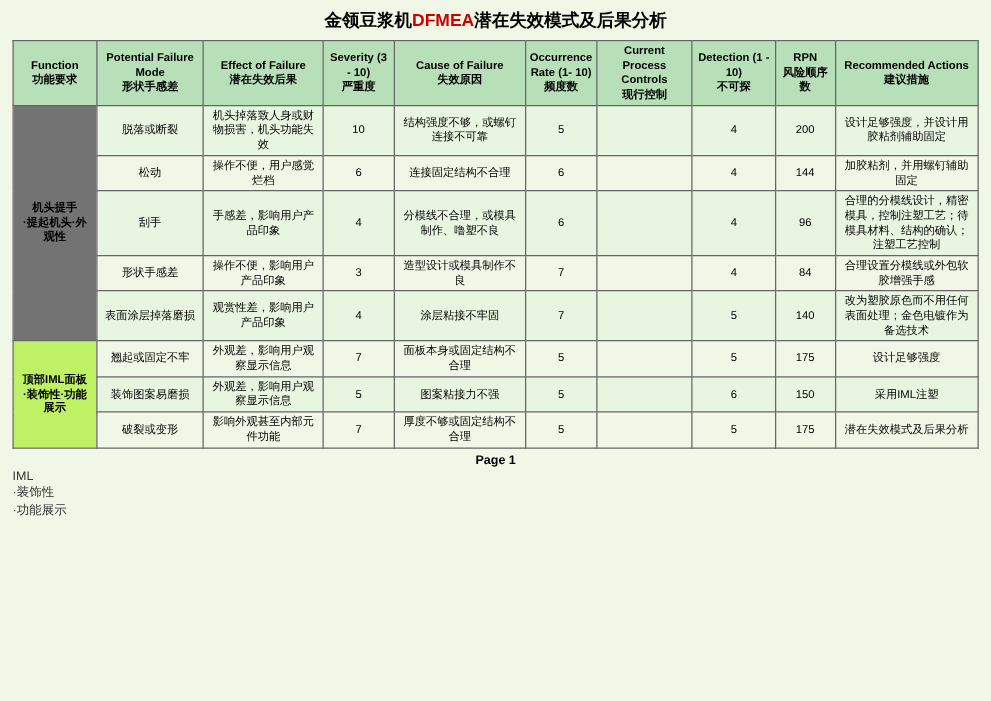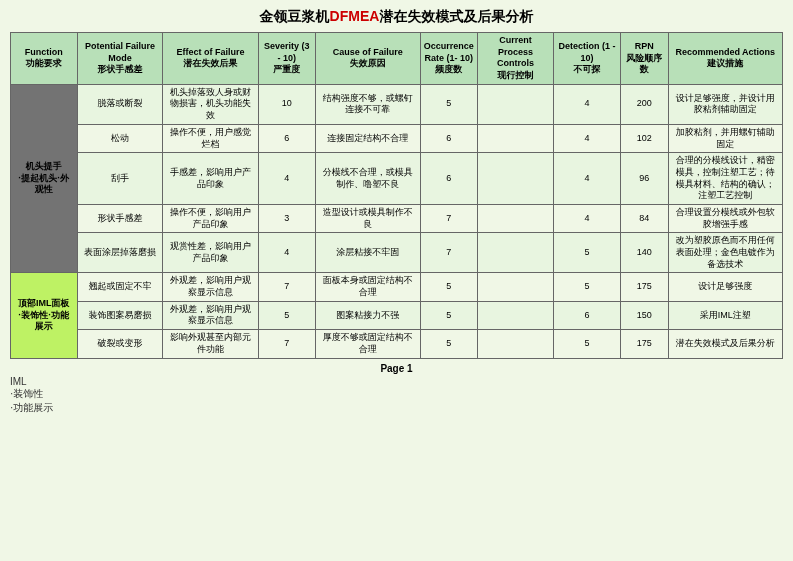--- a/index.html
+++ b/index.html
@@ -152,21 +152,21 @@
           <td>设计足够强度，并设计用胶粘剂辅助固定</td>
         </tr>
         <tr>
           <td>松动</td>
           <td>操作不便，用户感觉烂档</td>
           <td>6</td>
           <td>连接固定结构不合理</td>
           <td>6</td>
           <td></td>
           <td>4</td>
-          <td>102</td>
+          <td>144</td>
           <td>加胶粘剂，并用螺钉辅助固定</td>
         </tr>
         <tr>
           <td>刮手</td>
           <td>手感差，影响用户产品印象</td>
           <td>4</td>
           <td>分模线不合理，或模具制作、噜塑不良</td>
           <td>6</td>
           <td></td>
           <td>4</td>

